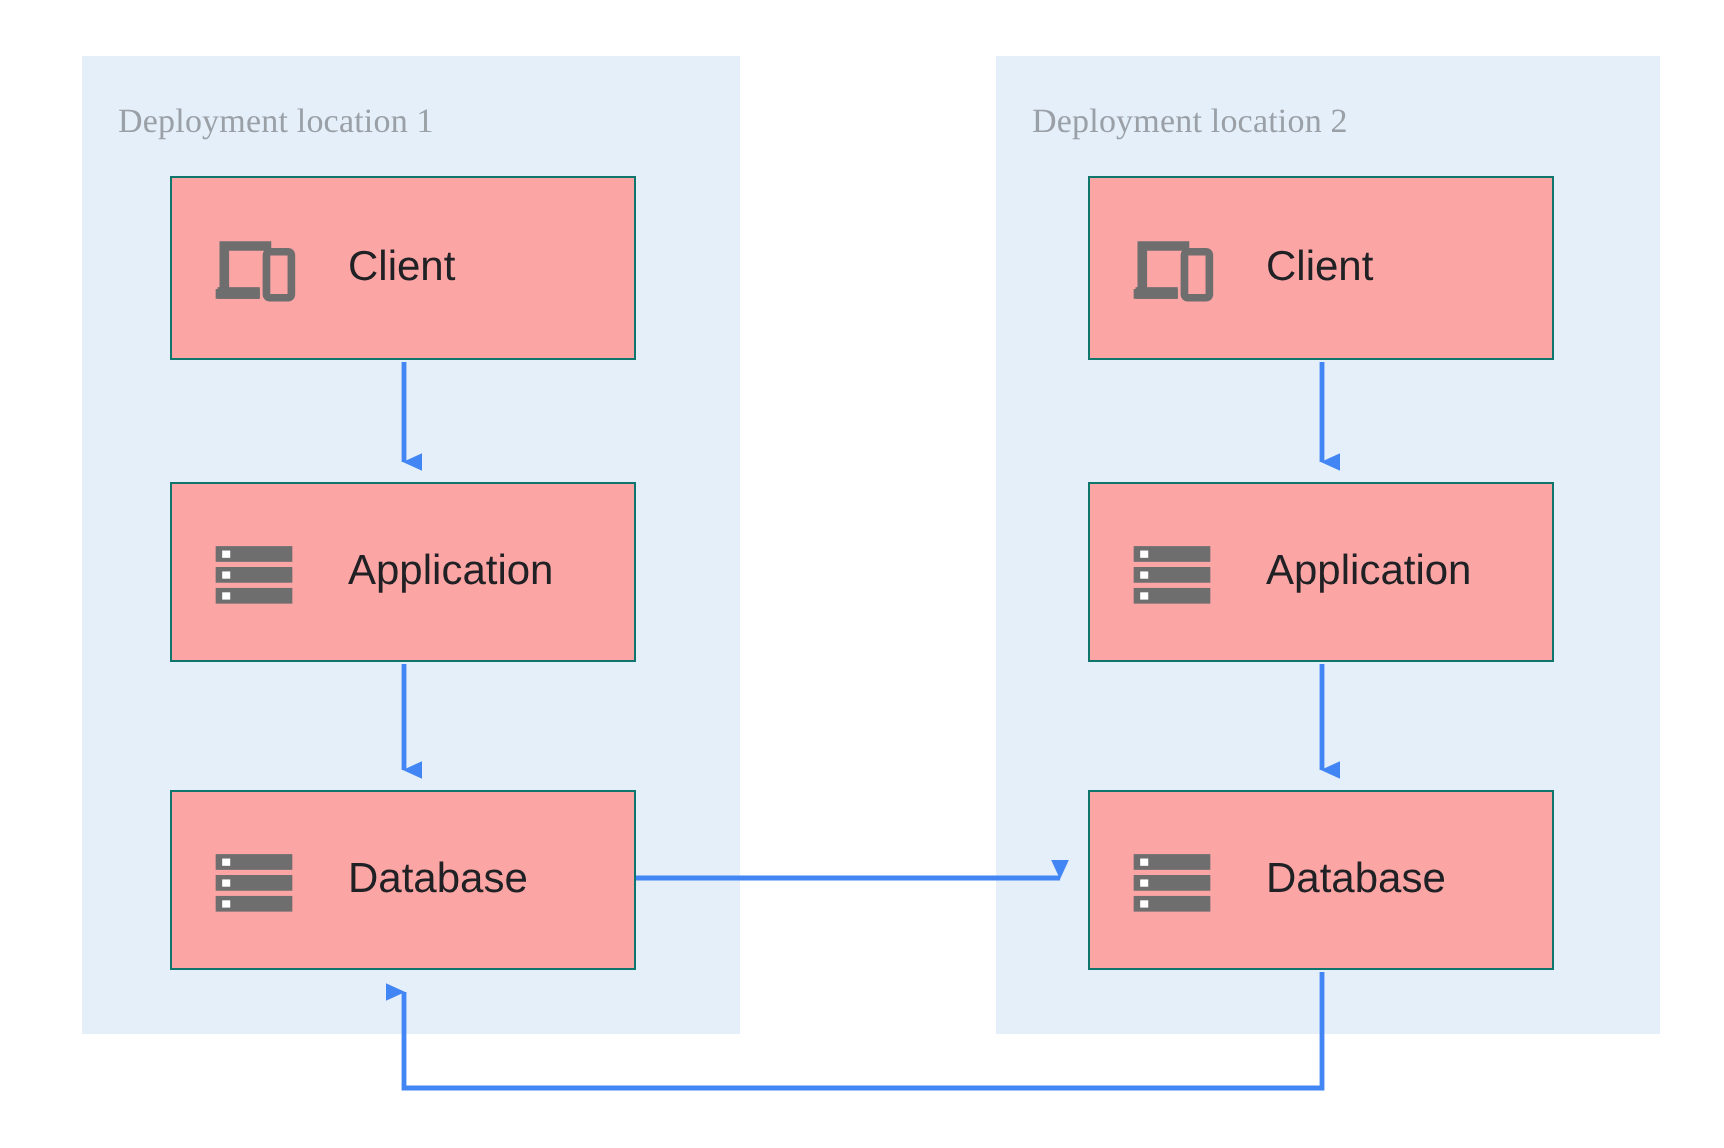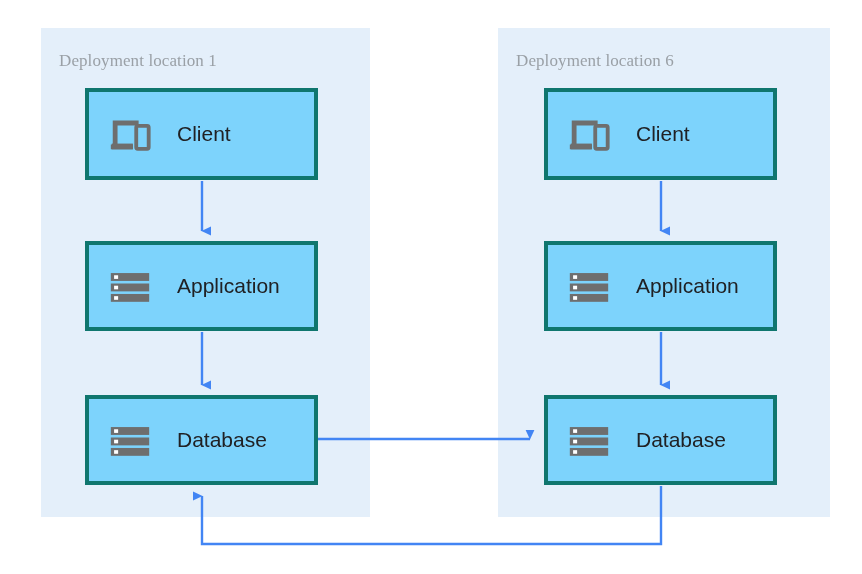--- a/index.html
+++ b/index.html
@@ -26,22 +26,22 @@
     position: absolute;
     color: #9AA0A6;
     font-size: 17px;
     line-height: 20px;
     letter-spacing: 0.1px;
     white-space: nowrap;
     font-family: Liberation Serif, serif;
   }
   .node {
     position: absolute;
-    background: #7dd3fc;
-    border: 4px solid #0f766e;
+    background: #fca5a5;
+    border: 1px solid #0f766e;
     box-sizing: border-box;
     display: flex;
     align-items: center;
   }
   .node-icon {
     position: absolute;
     left: 18px;
     top: 50%;
     transform: translateY(-50%);
     width: 46px;
@@ -71,21 +71,21 @@
 </head>
 <body>
 
 <div id="diagram-canvas">
 
   <div class="zone" style="left:41px; top:28px; width:329px; height:489px;"></div>
 
   <div class="zone" style="left:498px; top:28px; width:332px; height:489px;"></div>
 
   <div class="zone-title" style="left:59px; top:51px;">Deployment location 1</div>
-  <div class="zone-title" style="left:516px; top:51px;">Deployment location 6</div>
+  <div class="zone-title" style="left:516px; top:51px;">Deployment location 2</div>
 
   <svg class="edge-layer" viewBox="0 0 862 574" width="862" height="574" xmlns="http://www.w3.org/2000/svg">
     <defs>
       <marker id="arrowhead-down" markerWidth="10" markerHeight="10" refX="5" refY="9" orient="auto" markerUnits="userSpaceOnUse">
         <path d="M 0.6 0 L 9.4 0 L 5 9.6 Z" fill="#4285F4"></path>
       </marker>
       <marker id="arrowhead-up" markerWidth="10" markerHeight="10" refX="5" refY="9" orient="auto" markerUnits="userSpaceOnUse">
         <path d="M 0.6 0 L 9.4 0 L 5 9.6 Z" fill="#4285F4"></path>
       </marker>
       <marker id="arrowhead-right" markerWidth="10" markerHeight="10" refX="5" refY="9" orient="auto" markerUnits="userSpaceOnUse">

